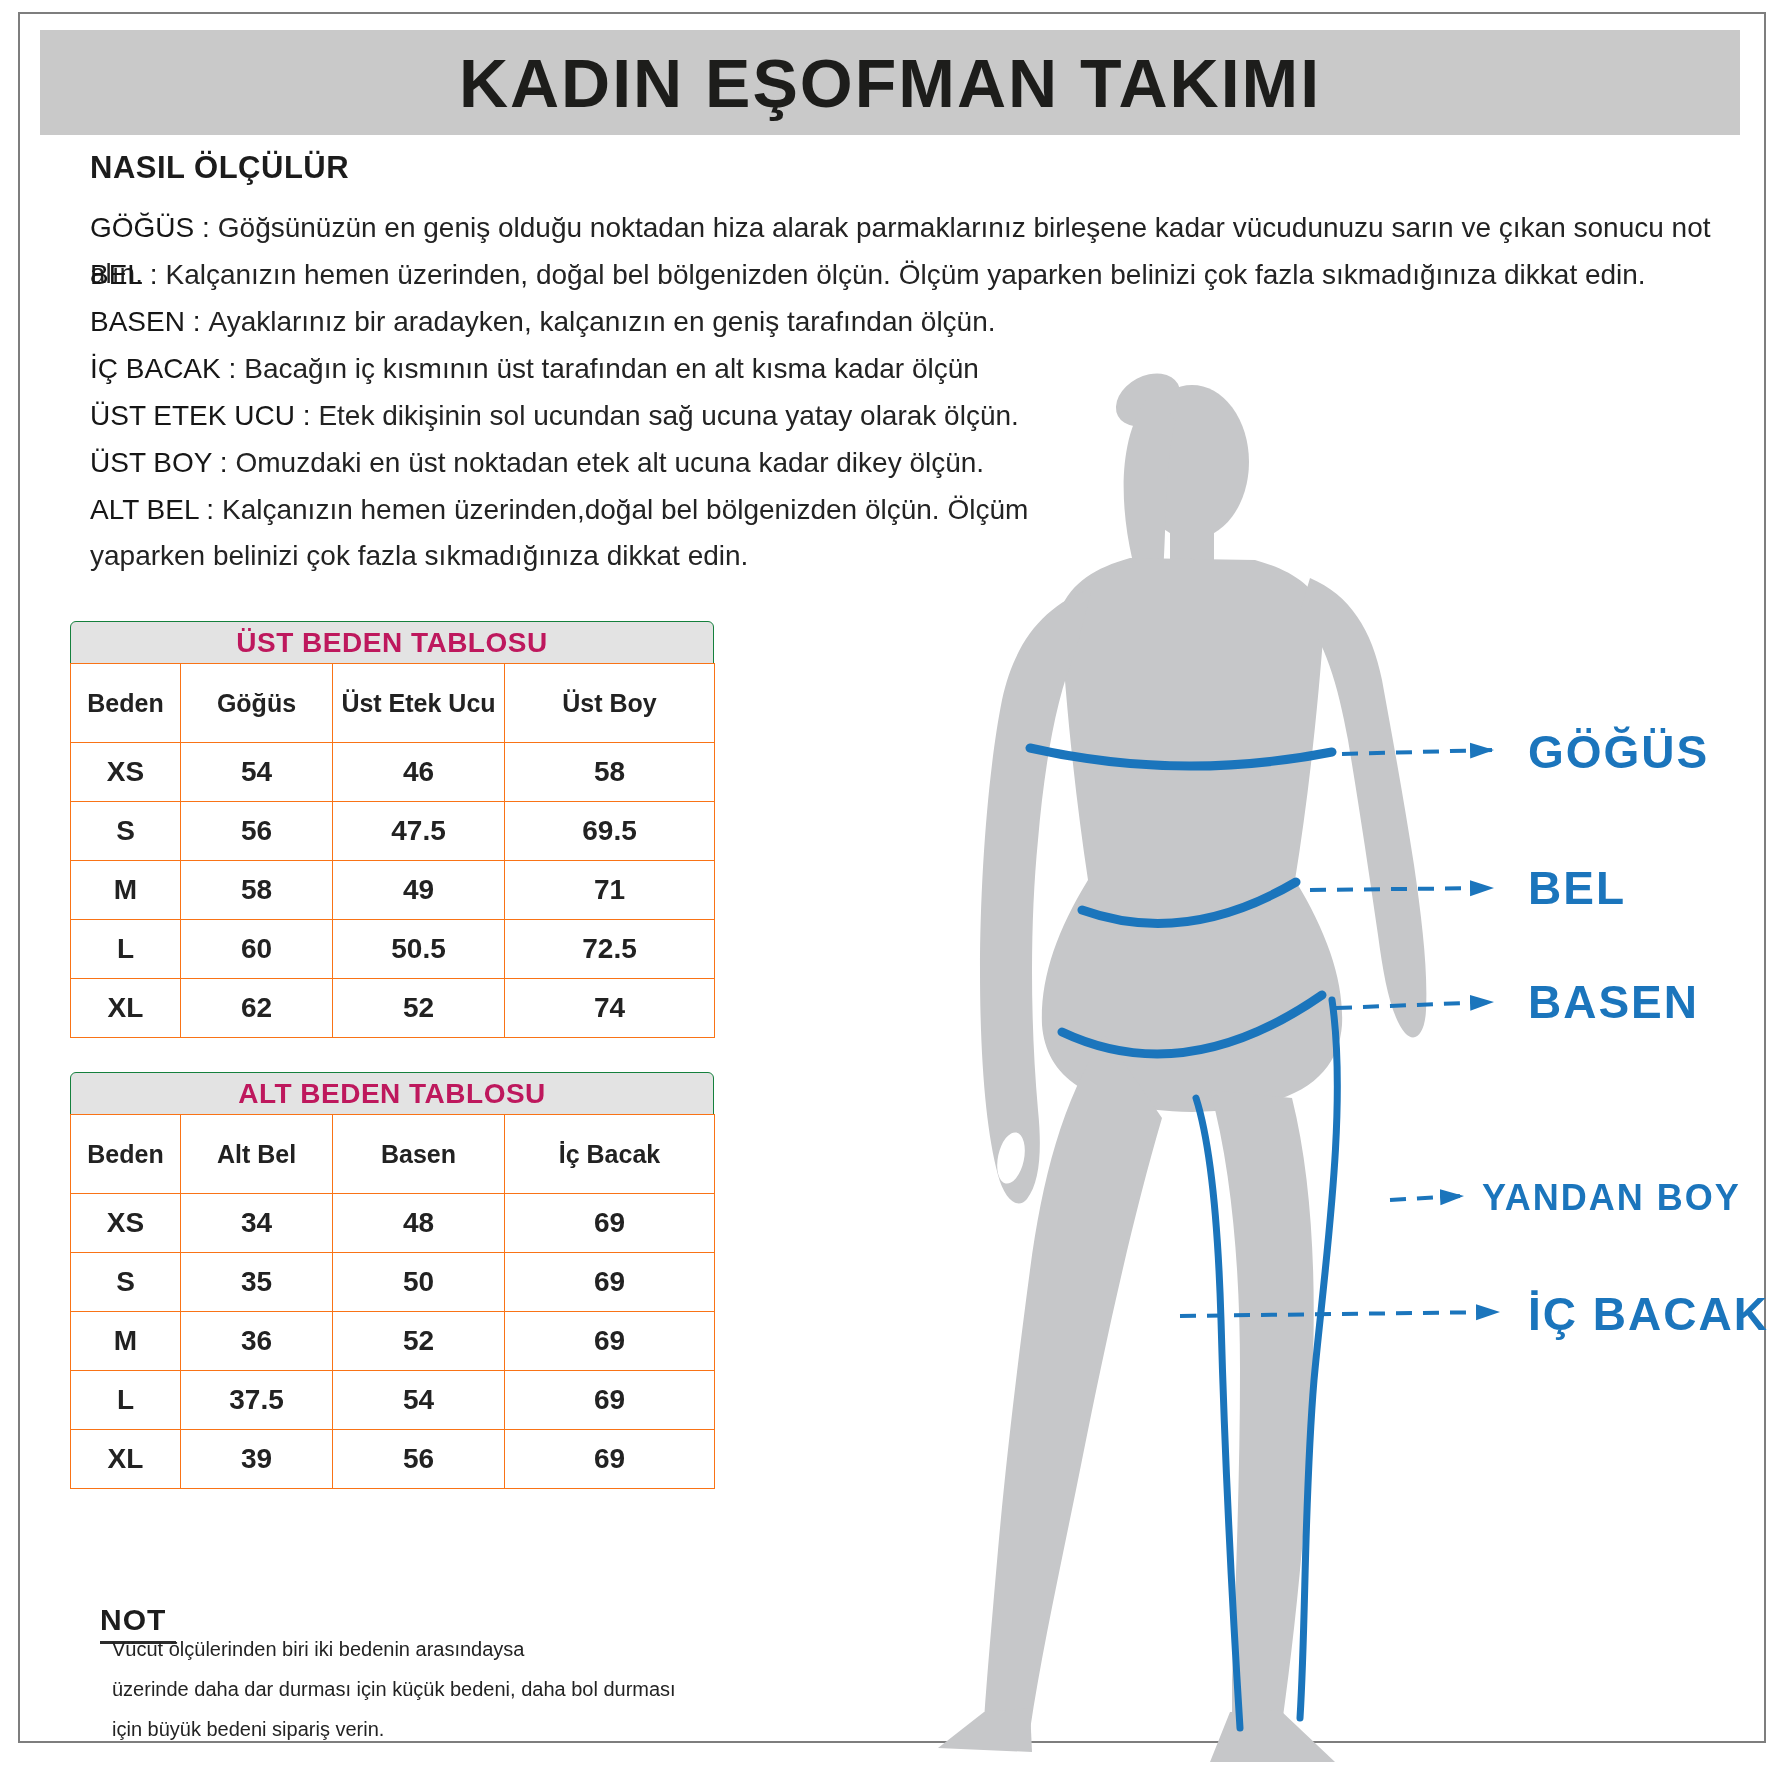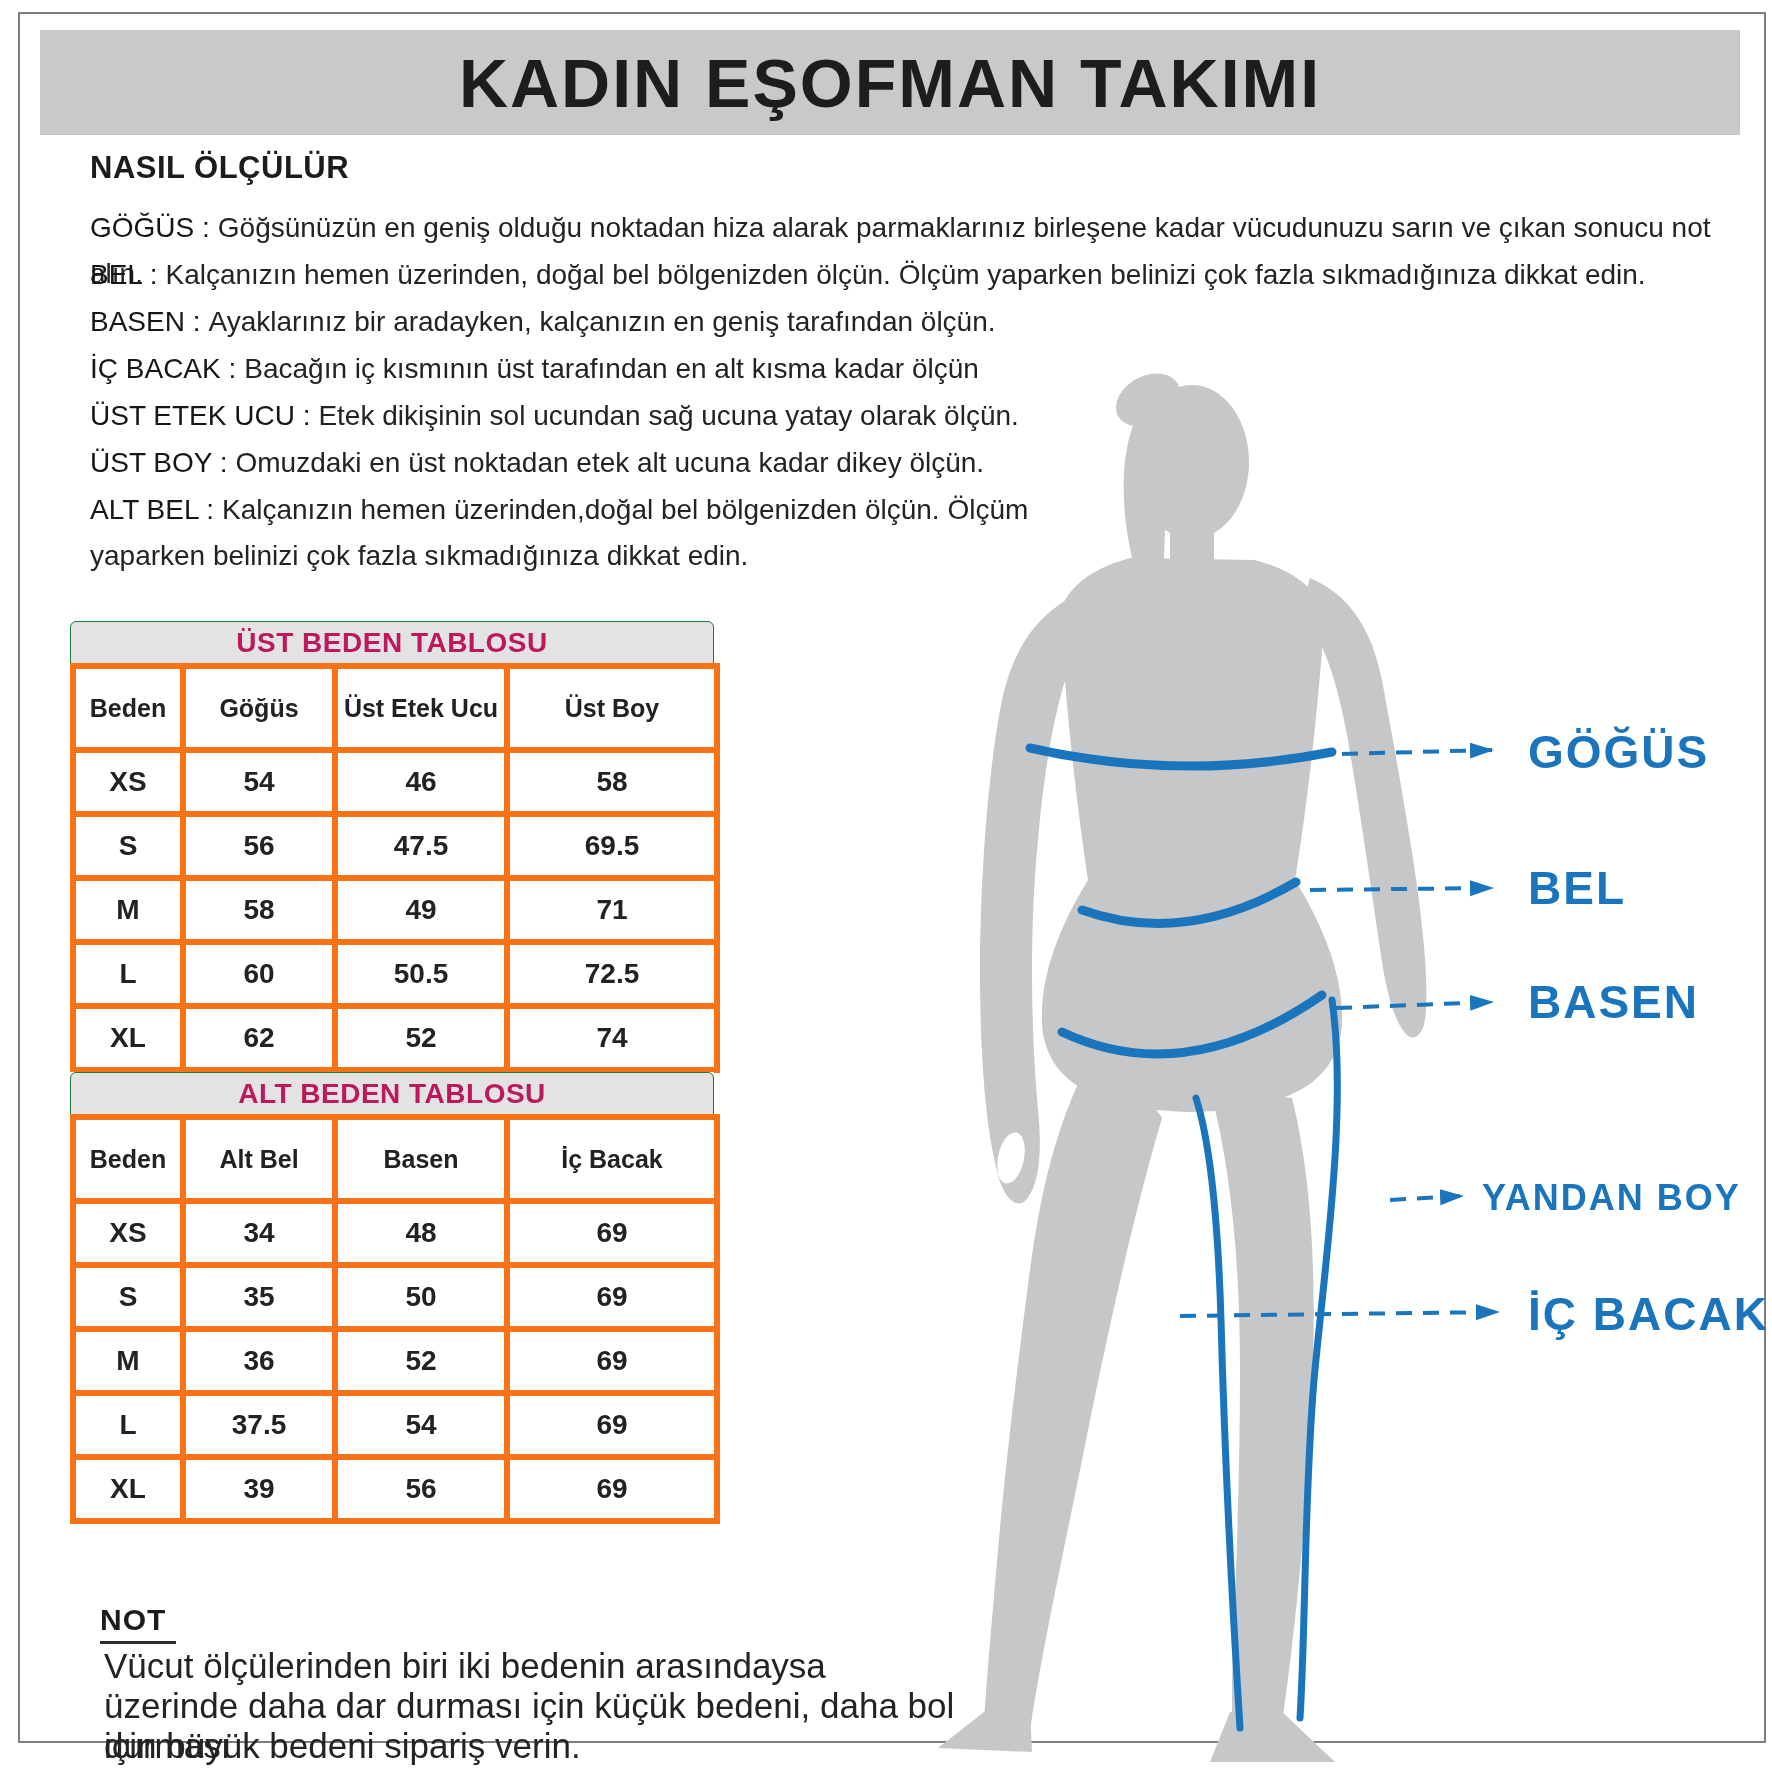--- a/index.html
+++ b/index.html
@@ -36,38 +36,38 @@
   }
   .tbl-banner{
     height:41px;background:#e3e3e3;border:1px solid #15803d;border-radius:6px 6px 0 0;
     display:flex;align-items:center;justify-content:center;
     font-size:28px;font-weight:bold;letter-spacing:0.5px;color:#be185d;text-align:center;
   }
   .size-table table{
     width:100%;border-collapse:collapse;table-layout:fixed;margin-top:-1px;
   }
   .size-table th,.size-table td{
-    border:6px solid #f97316;text-align:center;vertical-align:middle;
+    border:1px solid #f97316;text-align:center;vertical-align:middle;
     font-weight:bold;color:#222;background:#fff;
   }
   .size-table th{height:76px;font-size:25px;}
   .size-table td{height:56px;font-size:28px;}
   .size-table col.c1{width:110px;}
   .size-table col.c2{width:152px;}
   .size-table col.c3{width:172px;}
   .size-table col.c4{width:210px;}
   
   .note-heading{
     position:absolute;left:100px;top:1586px;font-size:30px;font-weight:bold;
     letter-spacing:1px;color:#1c1c1c;border-bottom:3px solid #2c2c2c;
     padding:0 10px 4px 0;
     margin-top:17px;
   }
   .note-line{
-    position:absolute;left:104px;font-size:35px;color:#232323;width:900px;margin-top:8px;
+    position:absolute;left:112px;font-size:20px;color:#232323;width:900px;
   }
   
   .figure-svg{position:absolute;left:880px;top:320px;overflow:visible;}
   .figure-svg text{
     font-family:"Liberation Sans",sans-serif;font-weight:bold;fill:#1b75bc;
     letter-spacing:2px;
   }
 </style>
 </head>
 <body>

